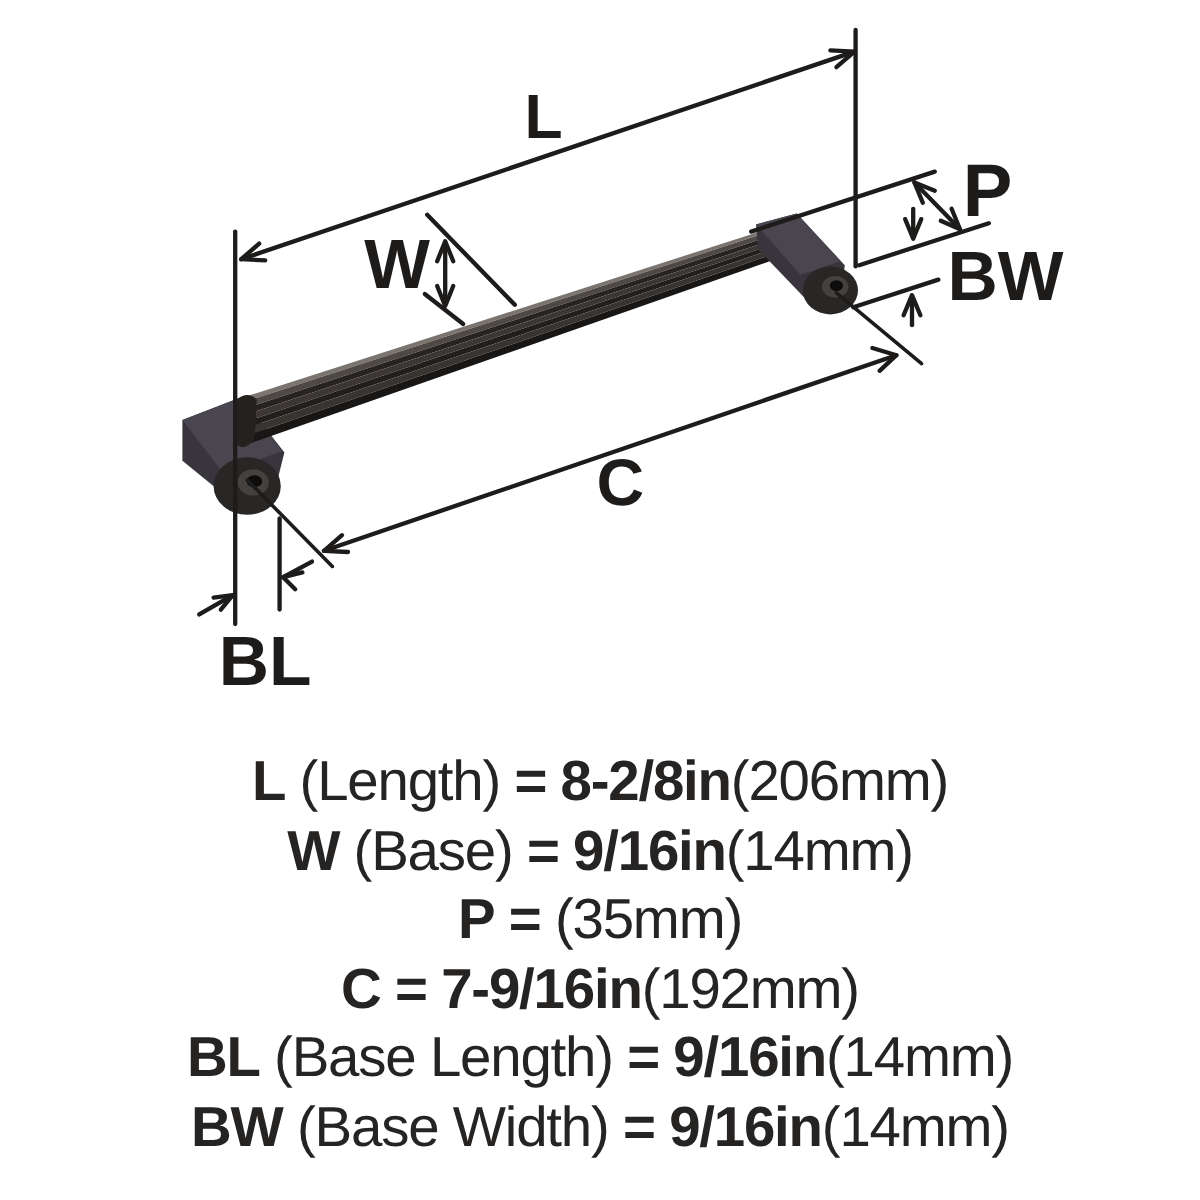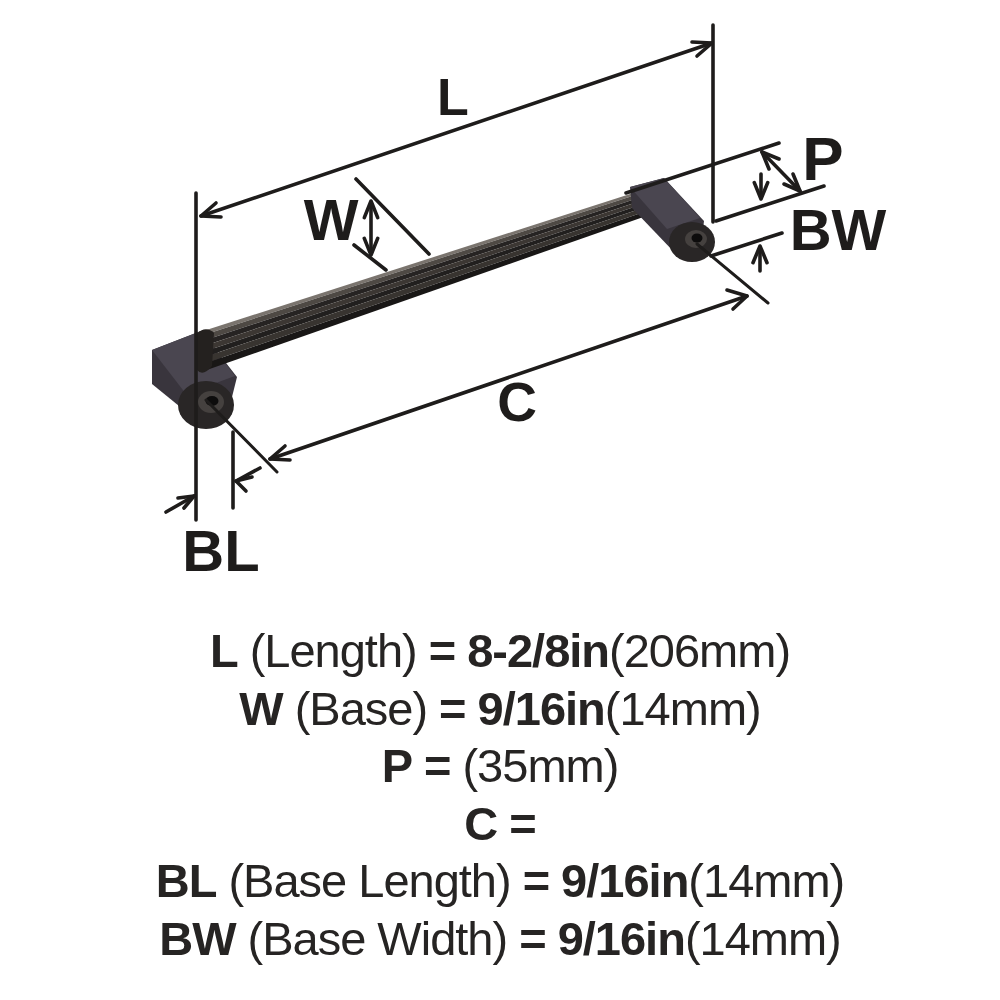--- a/index.html
+++ b/index.html
@@ -174,20 +174,22 @@
 
     <div class="spec-row">
       <span class="seg bold">P</span>
         <span class="seg bold">=</span>
         <span class="seg reg">(35mm)</span>
     </div>
 
     <div class="spec-row">
       <span class="seg bold">C</span>
         <span class="seg bold">=</span>
+        <span class="seg bold value">7-9/16in</span>
+        <span class="seg reg">(192mm)</span>
     </div>
 
     <div class="spec-row">
       <span class="seg bold">BL</span>
         <span class="seg reg">(Base Length)</span>
         <span class="seg bold">=</span>
         <span class="seg bold value">9/16in</span>
         <span class="seg reg">(14mm)</span>
     </div>
 

